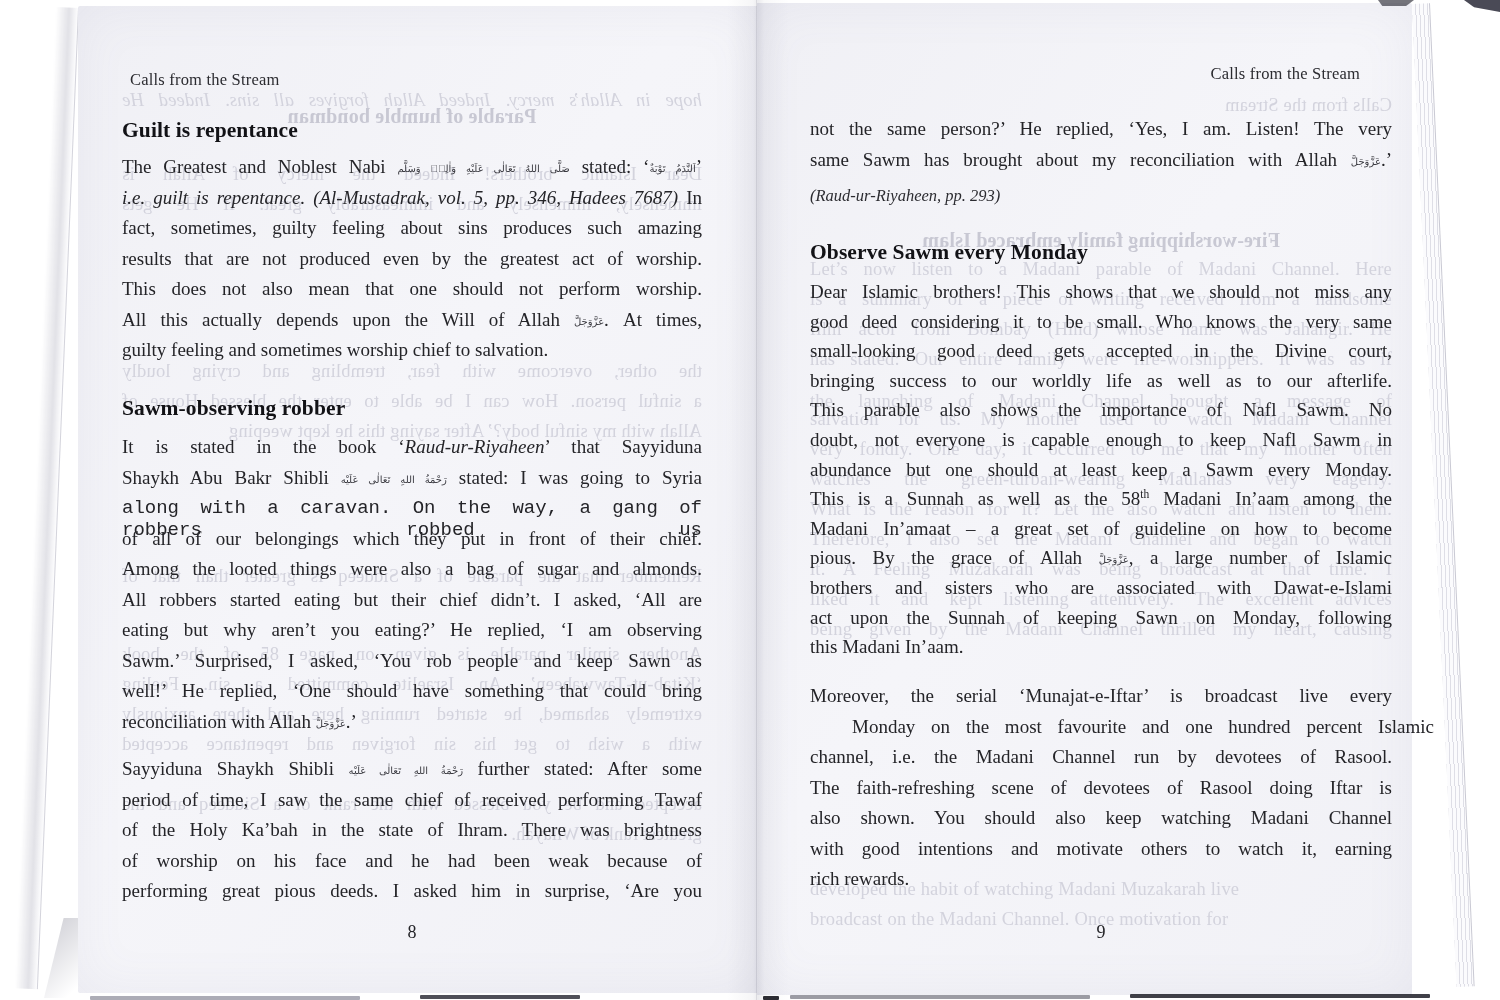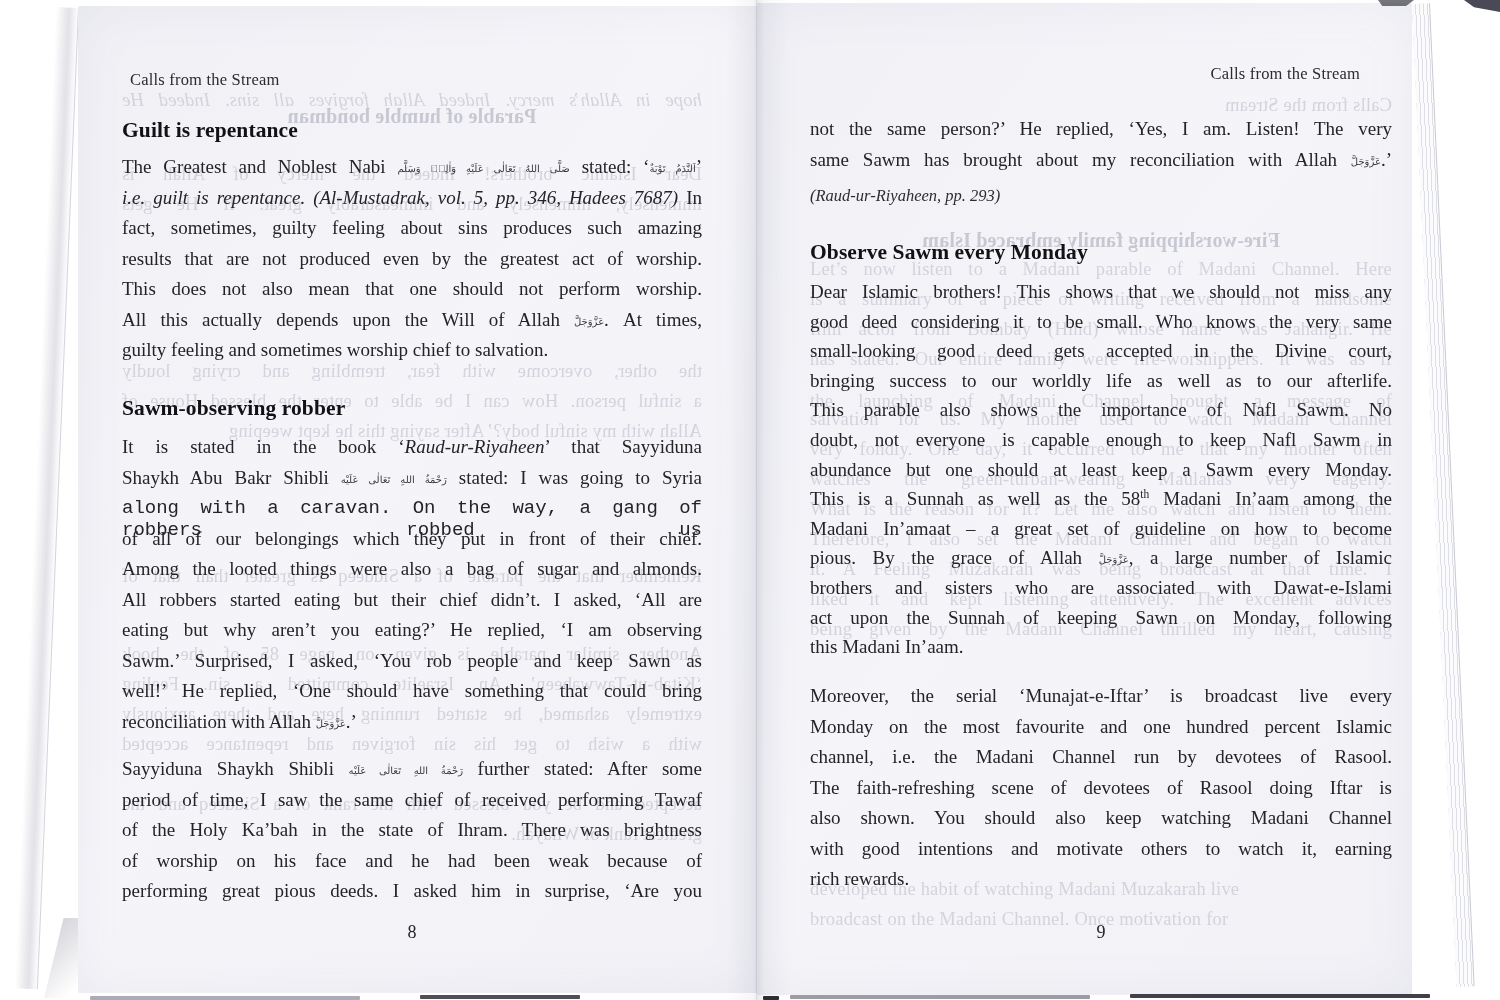--- a/index.html
+++ b/index.html
@@ -134,21 +134,21 @@
         <div class="line" style="top: 396.4px;"><span>This parable also shows the importance of Nafl Sawm. No</span></div>
         <div class="line" style="top: 426px;"><span>doubt, not everyone is capable enough to keep Nafl Sawm in</span></div>
         <div class="line" style="top: 455.6px;"><span>abundance but one should at least keep a Sawm every Monday.</span></div>
         <div class="line" style="top: 485.2px;"><span>This is a Sunnah as well as the 58</span><span class="sup">th</span><span> Madani In’aam among the</span></div>
         <div class="line" style="top: 544.4px;"><span>pious. By the grace of Allah </span><span class="ar" dir="rtl">عَزَّوَجَلَّ</span><span>, a large number of Islamic</span></div>
         <div class="line" style="top: 514.8px;"><span>Madani In’amaat – a great set of guideline on how to become</span></div>
         <div class="line" style="top: 574px;"><span>brothers and sisters who are associated with Dawat-e-Islami</span></div>
         <div class="line" style="top: 603.6px;"><span>act upon the Sunnah of keeping Sawn on Monday, following</span></div>
         <div class="line last" style="top: 633.2px;"><span>this Madani In’aam.</span></div>
         <div class="line" style="top: 682px;"><span>Moreover, the serial ‘Munajat-e-Iftar’ is broadcast live every</span></div>
-        <div class="line" style="top: 712.5px;"><span>Monday on the most favourite and one hundred percent Islamic</span></div>
+        <div class="line" style="top: 712.5px; margin-left: 42px;"><span>Monday on the most favourite and one hundred percent Islamic</span></div>
         <div class="line" style="top: 743px;"><span>channel, i.e. the Madani Channel run by devotees of Rasool.</span></div>
         <div class="line" style="top: 773.5px;"><span>The faith-refreshing scene of devotees of Rasool doing Iftar is</span></div>
         <div class="line" style="top: 804px;"><span>also shown. You should also keep watching Madani Channel</span></div>
         <div class="line" style="top: 834.5px;"><span>with good intentions and motivate others to watch it, earning</span></div>
         <div class="line last" style="top: 865px;"><span>rich rewards.</span></div>
       </div>
     <div class="pageno" style="left:53px;width:582px;top:919px;">9</div>
   </div>
 
   <div class="gutter"></div>

